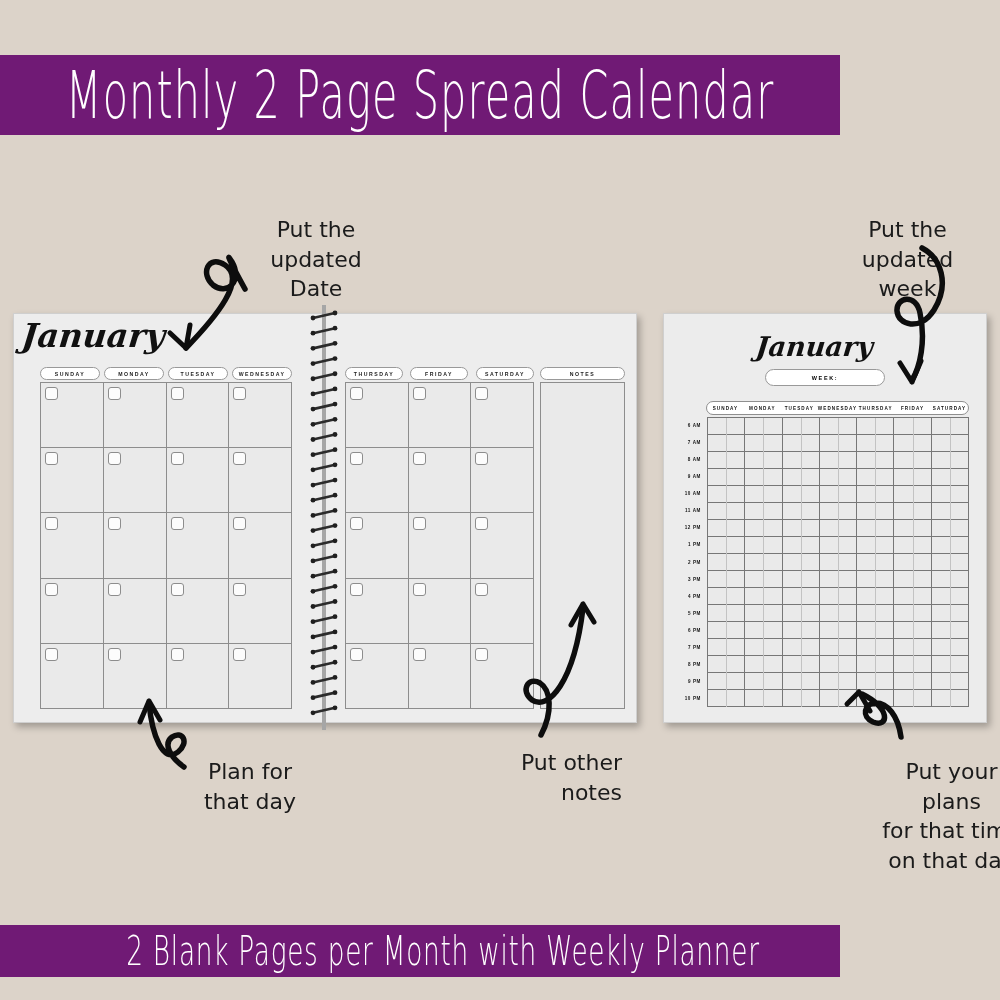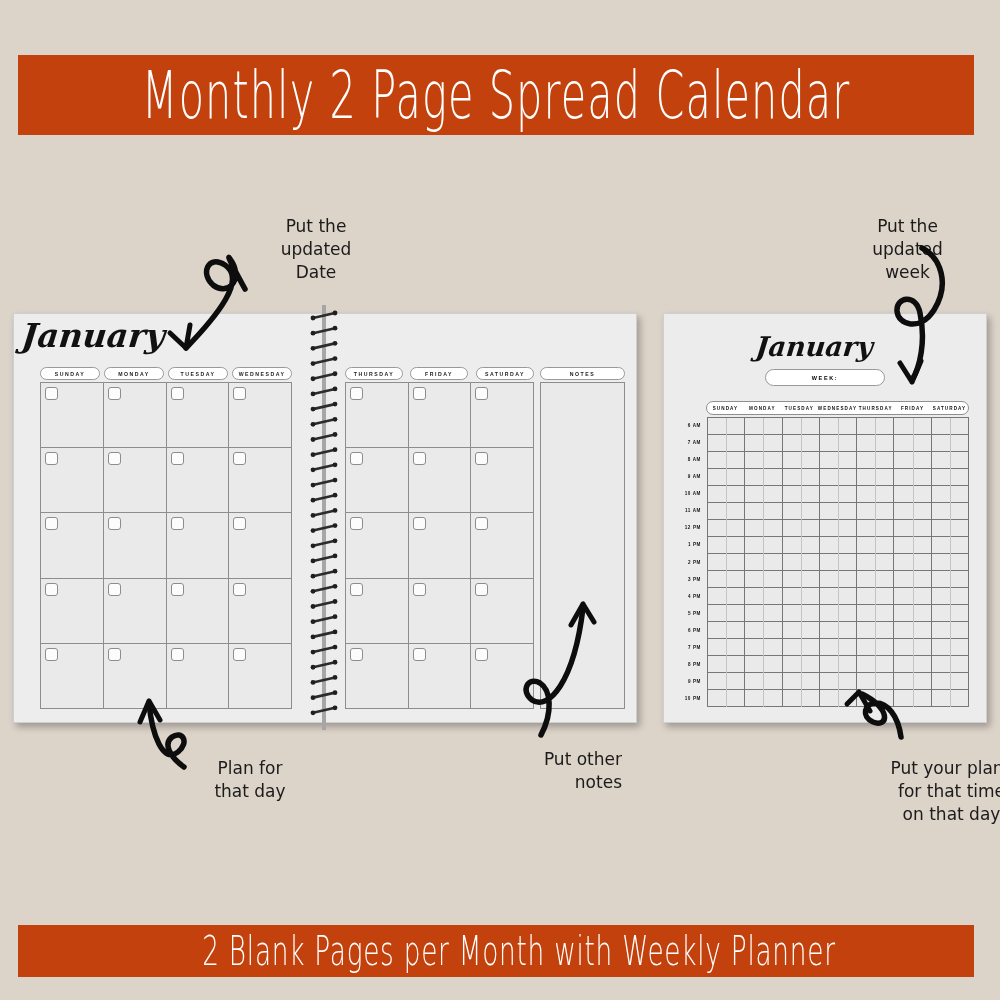--- a/index.html
+++ b/index.html
@@ -11,23 +11,23 @@
     height: 1000px;
     background: #dcd3c9;
     font-family: "Liberation Sans", sans-serif;
     overflow: hidden;
     position: relative;
   }
 
   
   .banner {
     position: absolute;
-    left: 18px;
-    width: 956px;
-    background: #c2410c;
+    left: 0;
+    width: 840px;
+    background: #701a75;
     color: #ffffff;
     display: flex;
     align-items: center;
     justify-content: center;
     box-sizing: border-box;
   }
   .banner-top {
     top: 55px;
     height: 80px;
   }
@@ -280,21 +280,21 @@
   .week-slot {
     flex: 1;
     border-bottom: 1px solid #777;
     box-sizing: border-box;
   }
 
   
   .annot {
     position: absolute;
     font-family: "DejaVu Sans", sans-serif;
-    font-size: 17px;
+    font-size: 22px;
     line-height: 1.35;
     color: #1b1b1b;
     text-align: center;
     white-space: pre-line;
   }
   .annot-date      { left: 256px; top: 215px; width: 120px; }
   .annot-week      { left: 855px; top: 215px; width: 105px; }
   .annot-plan      { left: 190px; top: 757px; width: 120px; }
   .annot-notes     { left: 497px; top: 748px; width: 125px; text-align: right; }
   .annot-time      { left: 874px; top: 757px; width: 155px; }

